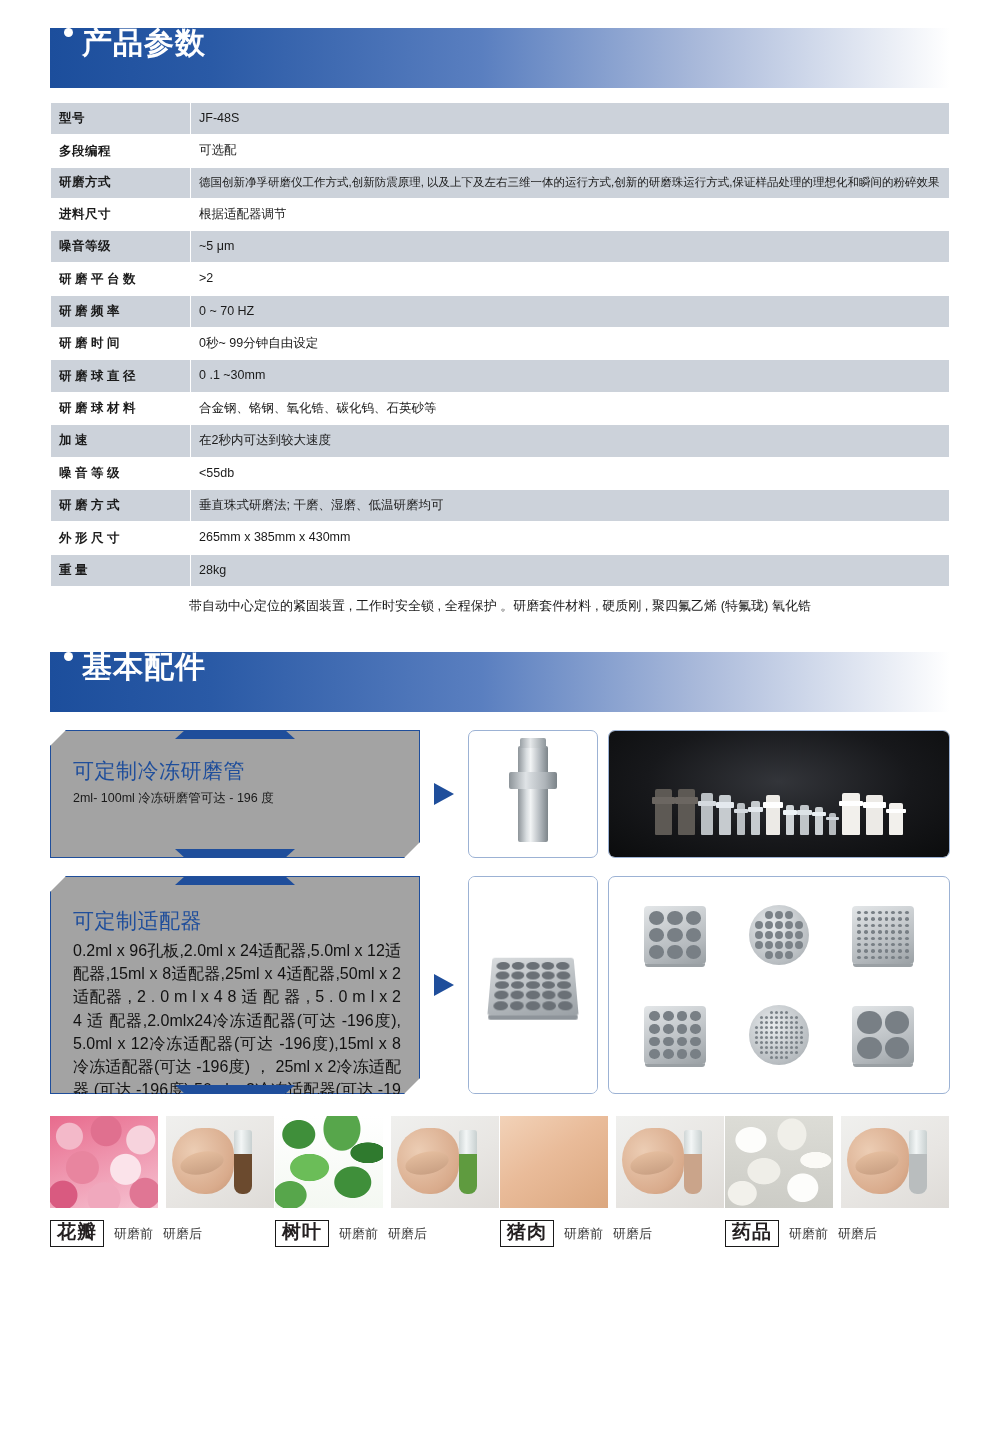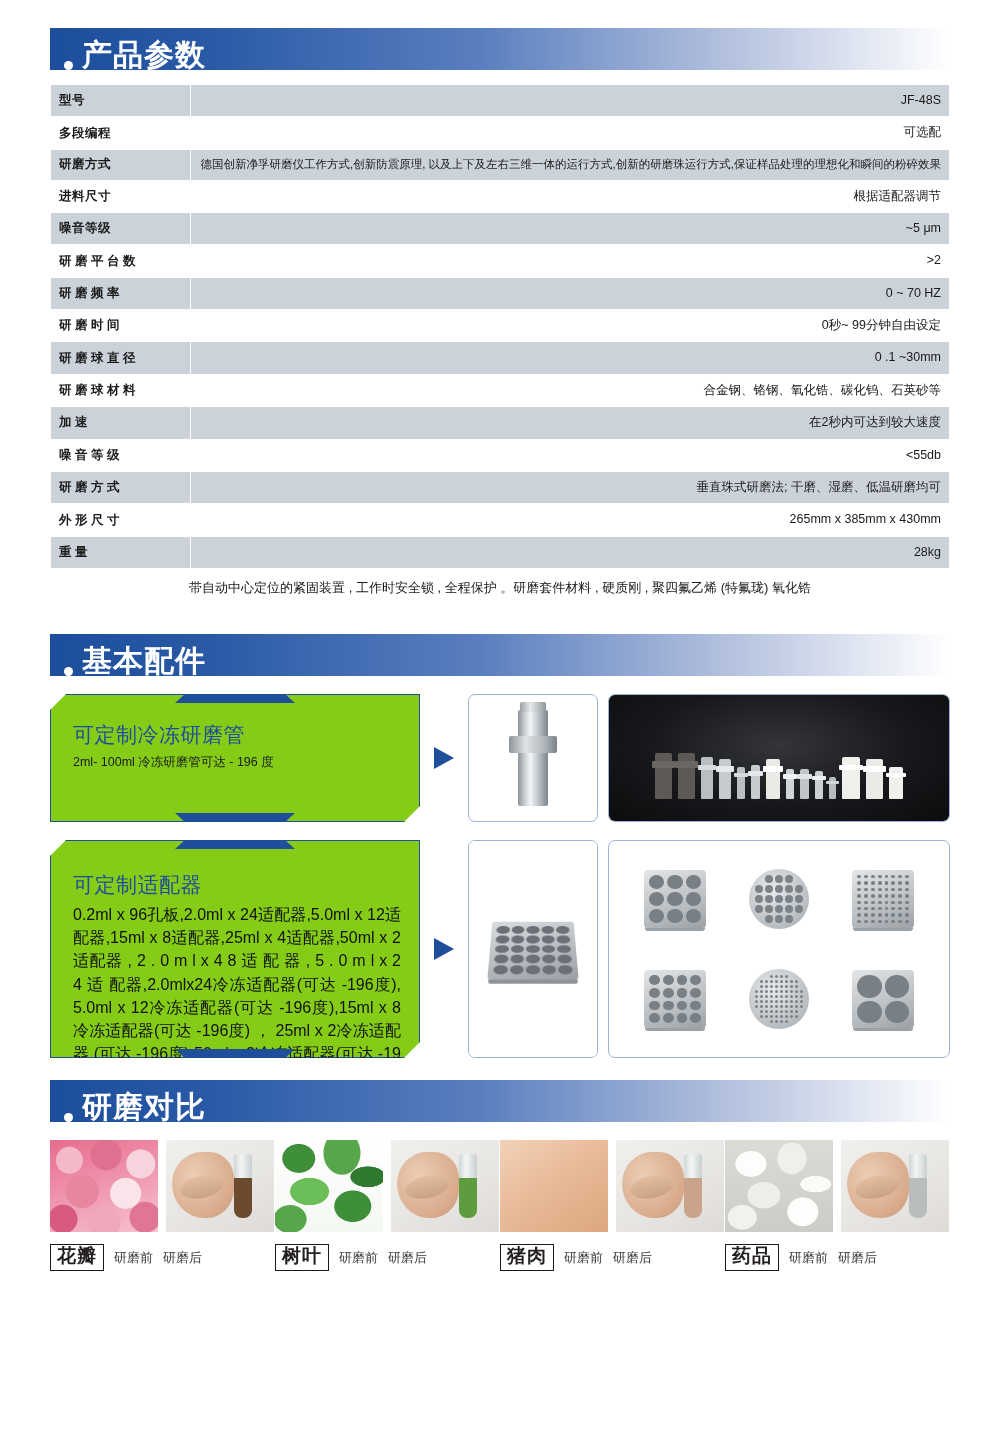--- a/index.html
+++ b/index.html
@@ -8,24 +8,24 @@
     height: 1446px;
     background: #ffffff;
     font-family: "Liberation Sans", "DejaVu Sans", sans-serif;
     color: #231f20;
     overflow: hidden;
   }
   .page { position: relative; width: 1000px; height: 1446px; }
 
   
   .banner {
-    height: 42px;
+    height: 60px;
     background: linear-gradient(to right, #1c4e9c 0%, #2a5aa6 18%, #5a7fc0 48%, #a9b9da 72%, #e9edf5 93%, #ffffff 100%);
     display: flex;
-    align-items: flex-end;
+    align-items: flex-start;
     padding-left: 14px;
   }
   .banner .dot {
     width: 9px; height: 9px; border-radius: 50%;
     background: #ffffff; margin-right: 9px; flex: 0 0 auto;
   }
   .banner .btitle {
     color: #ffffff;
     font-size: 30px;
     font-weight: 700;
@@ -53,21 +53,21 @@
   table.spec tr.even td { background: #ffffff; }
   td.lab {
     width: 140px;
     font-weight: 700;
     font-size: 13.5px;
     letter-spacing: 0.5px;
     border-right: 1px solid #b9bfc7;
   }
   td.lab.wide { letter-spacing: 3.5px; }
   td.val {
-    text-align: right;
+    text-align: left;
     font-size: 12.5px;
     line-height: 1.55;
   }
   td.val.small { font-size: 11.5px; }
   tr.tall td { height: 58px; }
   tr.footnote td {
     text-align: center;
     font-size: 13px;
     background: #ffffff;
     border-top: 1px solid #b9bfc7;
@@ -79,21 +79,21 @@
   .acc-row {
     display: flex;
     align-items: stretch;
     margin: 18px 0 0 0;
     gap: 0;
   }
   .acc-card {
     position: relative;
     width: 370px;
     border: 1.6px solid #1f4e9b;
-    background: #84cc16;
+    background: #a3a3a3;
     padding: 26px 18px 20px 22px;
     clip-path: polygon(0 16px, 16px 0, 100% 0, 100% calc(100% - 16px), calc(100% - 16px) 100%, 0 100%);
   }
   .acc-card .notch-top, .acc-card .notch-bot {
     position: absolute;
     left: 50%;
     transform: translateX(-50%);
     width: 120px;
     height: 9px;
     background: #1f4e9b;
@@ -700,24 +700,20 @@
               <i></i>
               <i></i>
               <i></i>
             </div>
           </div>
       </div>
     </div>
   </div>
 
   <div class="cmp-section" style="padding:0 50px;">
-    <div class="banner">
-      <span class="dot"></span>
-      <span class="btitle">研磨对比</span>
-    </div>
 
     <div class="cmp-grid" id="cmp-grid">
         <div class="cmp-group">
           <div class="cmp-imgs">
             <div class="cmp-img">
               <div class="petals"></div>
             </div>
             <div class="cmp-img">
               <div class="hand">
                 <span class="palm"></span>

